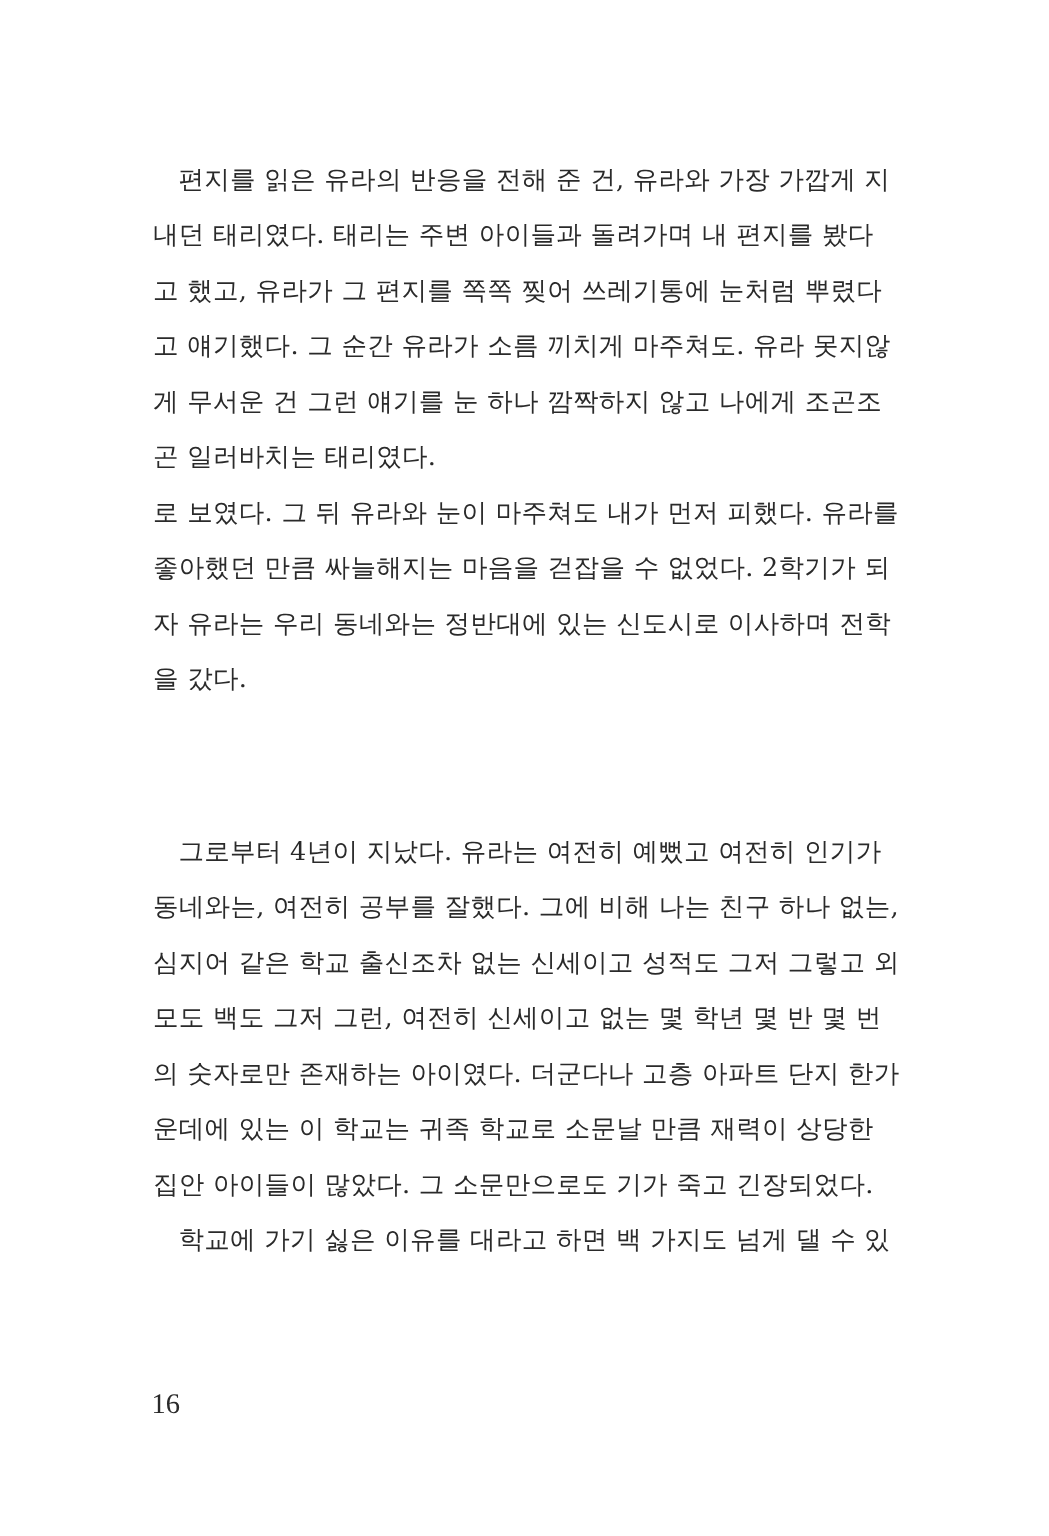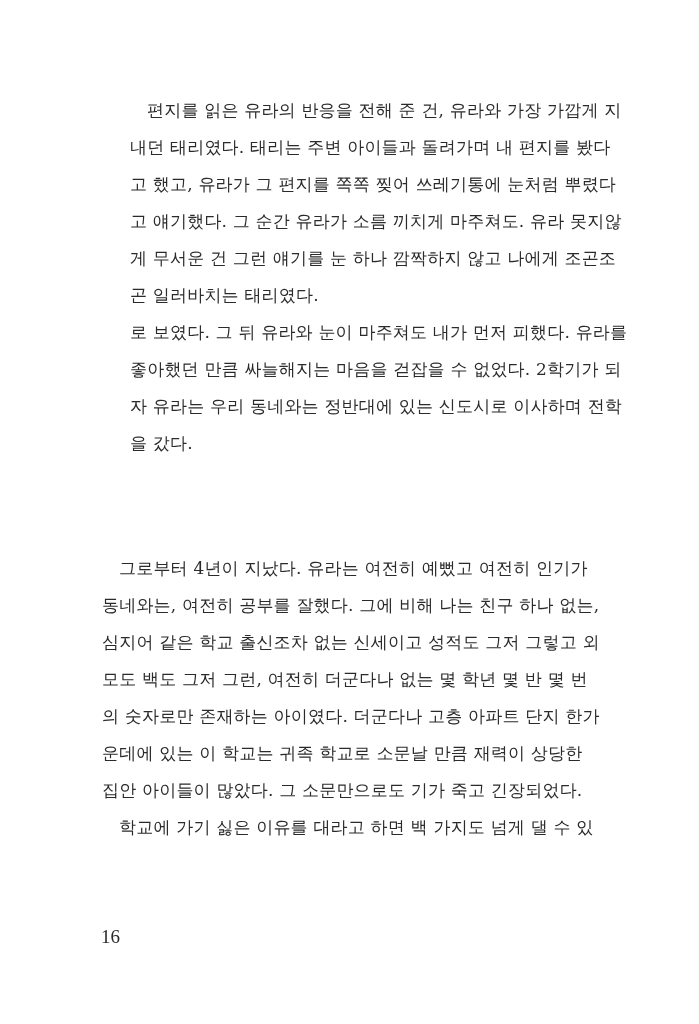--- a/index.html
+++ b/index.html
@@ -36,21 +36,21 @@
     text-align: justify;
     text-align-last: justify;
     letter-spacing: 0.2px;
   }
   .line.last {
     text-align-last: left;
   }
   .line.indent {
     padding-left: 17px;
   }
-  .block-1 { top: 92px; margin-left: 28px; }
+  .block-1 { top: 102px; }
   .block-2 { top: 550px; }
   .page-number {
     position: absolute;
     left: 101px;
     top: 926px;
     font-size: 19px;
     font-family: "Liberation Serif", "DejaVu Serif", serif;
     color: #2a2a2a;
   }
 </style>
@@ -74,21 +74,21 @@
       <span class="line">자 유라는 우리 동네와는 정반대에 있는 신도시로 이사하며 전학</span>
       <span class="line last">을 갔다.</span>
     </div>
   </div>
 
   <div class="text-block block-2">
     <div>
       <span class="line indent">그로부터 4년이 지났다. 유라는 여전히 예뻤고 여전히 인기가</span>
       <span class="line">동네와는, 여전히 공부를 잘했다. 그에 비해 나는 친구 하나 없는,</span>
       <span class="line">심지어 같은 학교 출신조차 없는 신세이고 성적도 그저 그렇고 외</span>
-      <span class="line">모도 백도 그저 그런, 여전히 더군다나 없는 몇 학년 몇 반 몇 번</span>
+      <span class="line">모도 백도 그저 그런, 여전히 신세이고 없는 몇 학년 몇 반 몇 번</span>
       <span class="line">의 숫자로만 존재하는 아이였다. 더군다나 고층 아파트 단지 한가</span>
       <span class="line">운데에 있는 이 학교는 귀족 학교로 소문날 만큼 재력이 상당한</span>
       <span class="line last">집안 아이들이 많았다. 그 소문만으로도 기가 죽고 긴장되었다.</span>
     </div>
     <div>
       <span class="line indent">학교에 가기 싫은 이유를 대라고 하면 백 가지도 넘게 댈 수 있</span>
     </div>
   </div>
 
   <div class="page-number">16</div>

